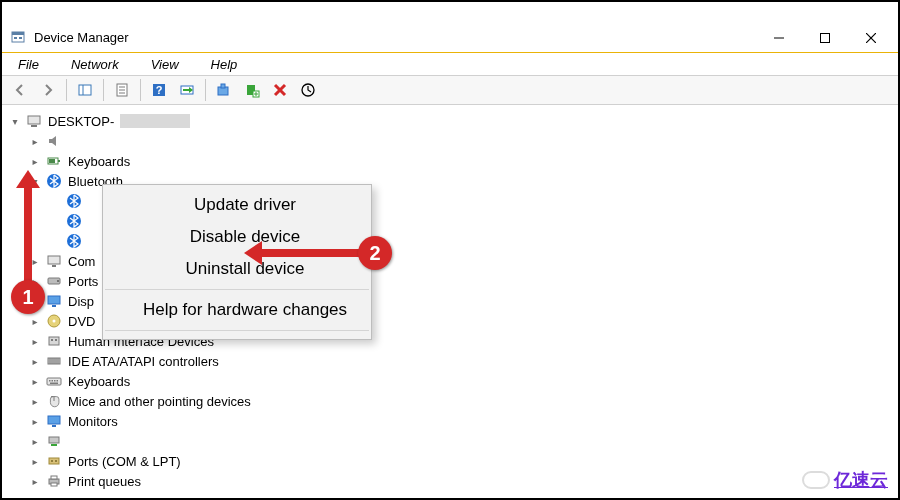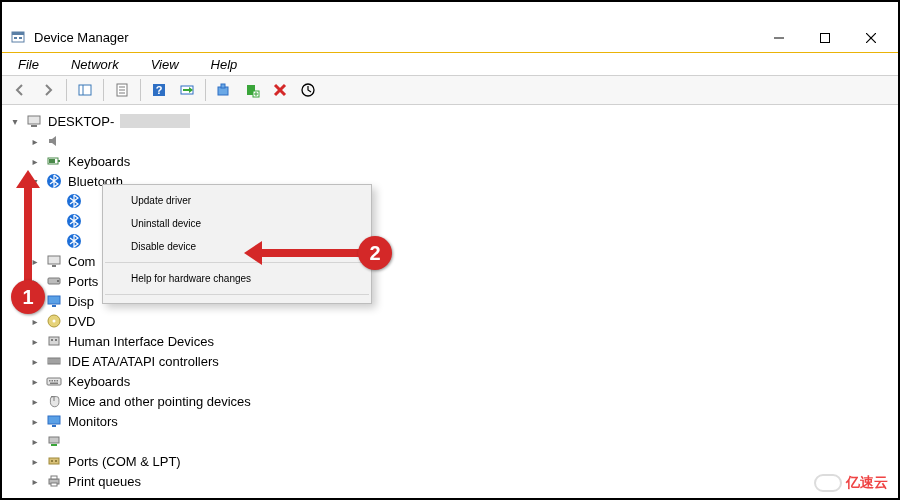--- a/index.html
+++ b/index.html
@@ -111,21 +111,22 @@
     left:100px; top:182px;
     width:270px;
     background:#f2f2f2;
     border:1px solid #bdbdbd;
     box-shadow:4px 4px 8px rgba(0,0,0,.2);
     padding:4px 0;
     z-index:30;
   }
   .ctx .mi {
     padding:6px 12px 6px 28px;
-    font-size:10px;
+    font-size:17px;
+    text-align:center;
   }
   .ctx .mi.bold { font-weight:700; }
   .ctx .sep { height:1px; background:#d4d4d4; margin:4px 2px; }
   
   .callout {
     position:absolute;
     width:34px; height:34px;
     border-radius:50%;
     background:#d42828;
     color:#fff;
@@ -140,26 +141,27 @@
     background:#d42828;
     z-index:39;
   }
   .arrow.vert { width:8px; }
   .arrow.horiz { height:8px; }
   .arrowhead { position:absolute; width:0; height:0; z-index:39; }
   
   .watermark {
     position:absolute;
     right:10px; bottom:6px;
-    color:#ef4444;
-    font-size:14px;
+    color:#6d28d9;
+    font-size:18px;
     font-weight:600;
     display:flex; align-items:center; gap:4px;
     z-index:5;
     pointer-events:none;
+    text-decoration:underline;
   }
   .watermark .cloud {
     width:28px; height:18px;
     border:2px solid #dcdcdc;
     border-radius:10px;
     position:relative;
   }
 </style>
 </head>
 <body>
@@ -512,22 +514,22 @@
             <span class="label">Print queues</span>
           </div>
             </li>
         </ul>
       </li>
     </ul>
   </div>
 
   <div class="ctx">
     <div class="mi">Update driver</div>
+    <div class="mi">Disable device</div>
     <div class="mi">Uninstall device</div>
-    <div class="mi">Disable device</div>
     <div class="sep"></div>
     <div class="mi">Help for hardware changes</div>
     <div class="sep"></div>
   </div>
 
   <div class="arrow vert" style="left:22px; top:180px; height:100px;"></div>
   <div class="arrowhead" style="left:14px; top:168px; border-left:12px solid transparent; border-right:12px solid transparent; border-bottom:18px solid #d42828;"></div>
   <div class="callout" style="left:9px; top:278px;">1</div>
 
   <div class="arrow horiz" style="left:258px; top:247px; width:100px;"></div>

